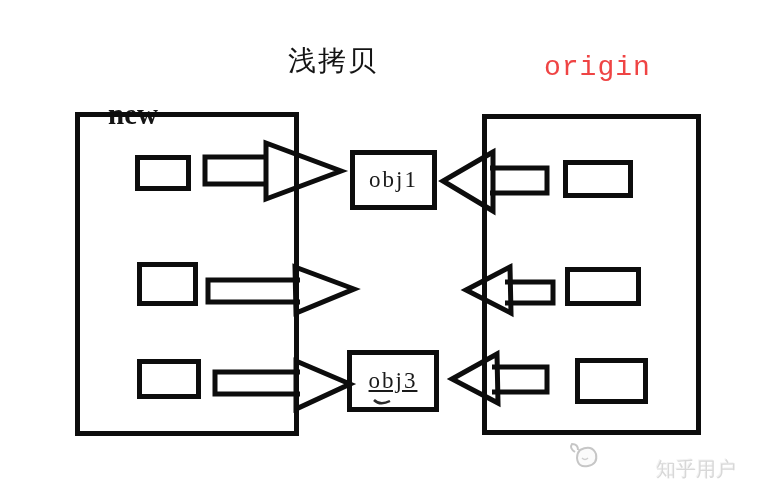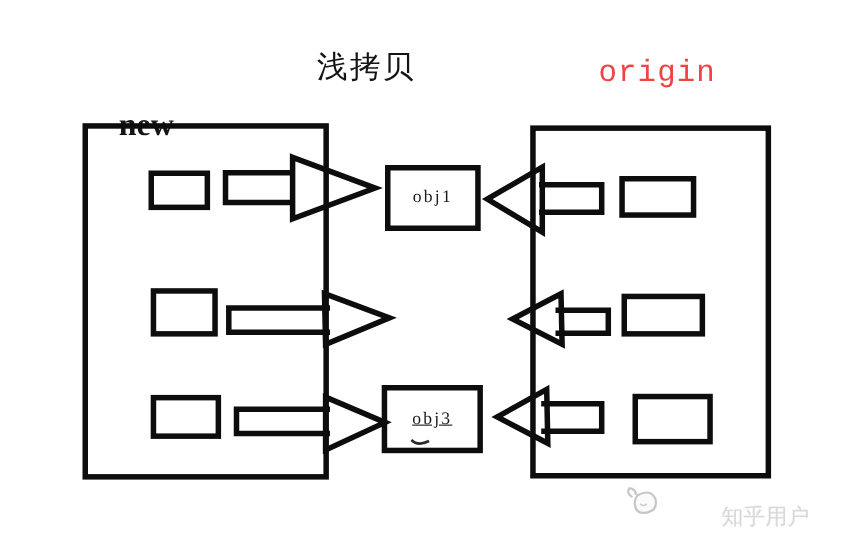--- a/index.html
+++ b/index.html
@@ -28,21 +28,21 @@
   .slot{border:5px solid #0d0d0d;background:#ffffff;}
   #new-slot-1{left:135px;top:155px;width:56px;height:36px;}
   #new-slot-2{left:137px;top:262px;width:61px;height:44px;}
   #new-slot-3{left:137px;top:359px;width:64px;height:40px;}
   #origin-slot-1{left:563px;top:160px;width:70px;height:38px;}
   #origin-slot-2{left:565px;top:267px;width:76px;height:39px;}
   #origin-slot-3{left:575px;top:358px;width:73px;height:46px;}
   .obj-box{
     border:5px solid #0d0d0d;background:#ffffff;
     display:flex;align-items:center;justify-content:center;
-    font-size:16px;letter-spacing:2px;color:#1a1a1a;
+    font-size:23px;letter-spacing:2px;color:#1a1a1a;
     font-family:"Liberation Serif", serif;
   }
   #obj1-box{left:350px;top:150px;width:87px;height:60px;}
   #obj2-box{left:362px;top:257px;width:82px;height:57px;}
   #obj3-box{left:347px;top:350px;width:92px;height:62px;text-decoration:underline;}
   #arrow-layer{left:0;top:0;width:767px;height:486px;pointer-events:none;}
   #arrow-layer path, #arrow-layer polygon{
     fill:none;stroke:#0d0d0d;stroke-width:5;stroke-linejoin:miter;stroke-linecap:butt;
   }
   #obj3-squiggle{stroke:#2a2a2a !important;stroke-width:2.5 !important;}

